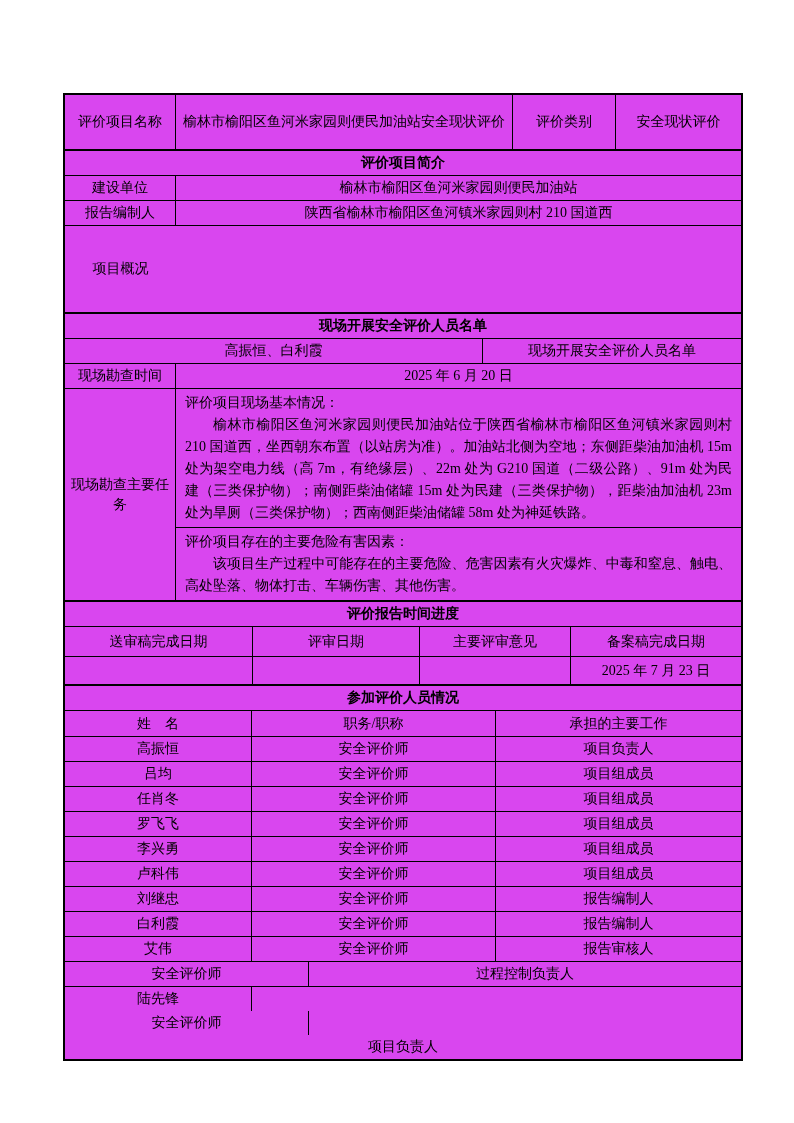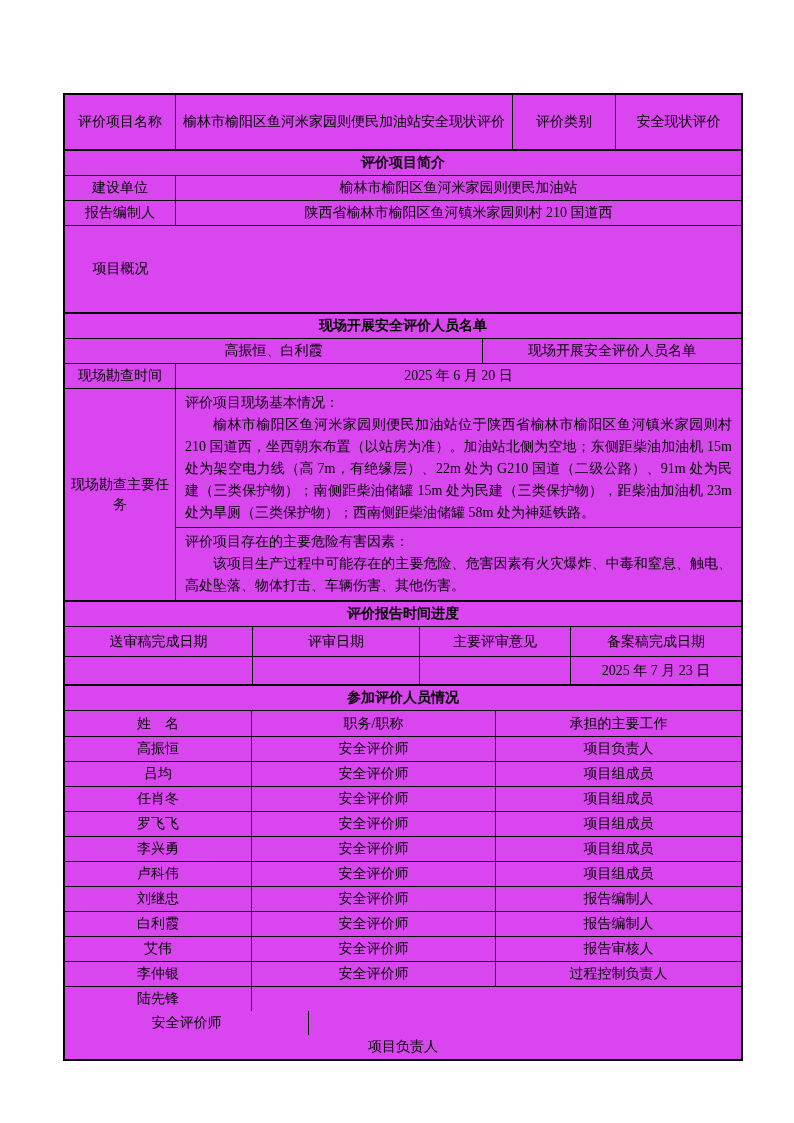--- a/index.html
+++ b/index.html
@@ -195,21 +195,20 @@
       <div class="c w-p1">白利霞</div>
       <div class="c w-p2">安全评价师</div>
       <div class="c grow">报告编制人</div>
     </div>
     <div class="row h21">
       <div class="c w-p1">艾伟</div>
       <div class="c w-p2">安全评价师</div>
       <div class="c grow">报告审核人</div>
     </div>
     <div class="row h21">
-      <div class="c w-p1">李仲银</div>
       <div class="c w-p2">安全评价师</div>
       <div class="c grow">过程控制负责人</div>
     </div>
     <div class="row h21 last">
       <div class="c w-p1">陆先锋</div>
       <div class="c w-p2">安全评价师</div>
       <div class="c grow">项目负责人</div>
     </div>
 
   </div>

